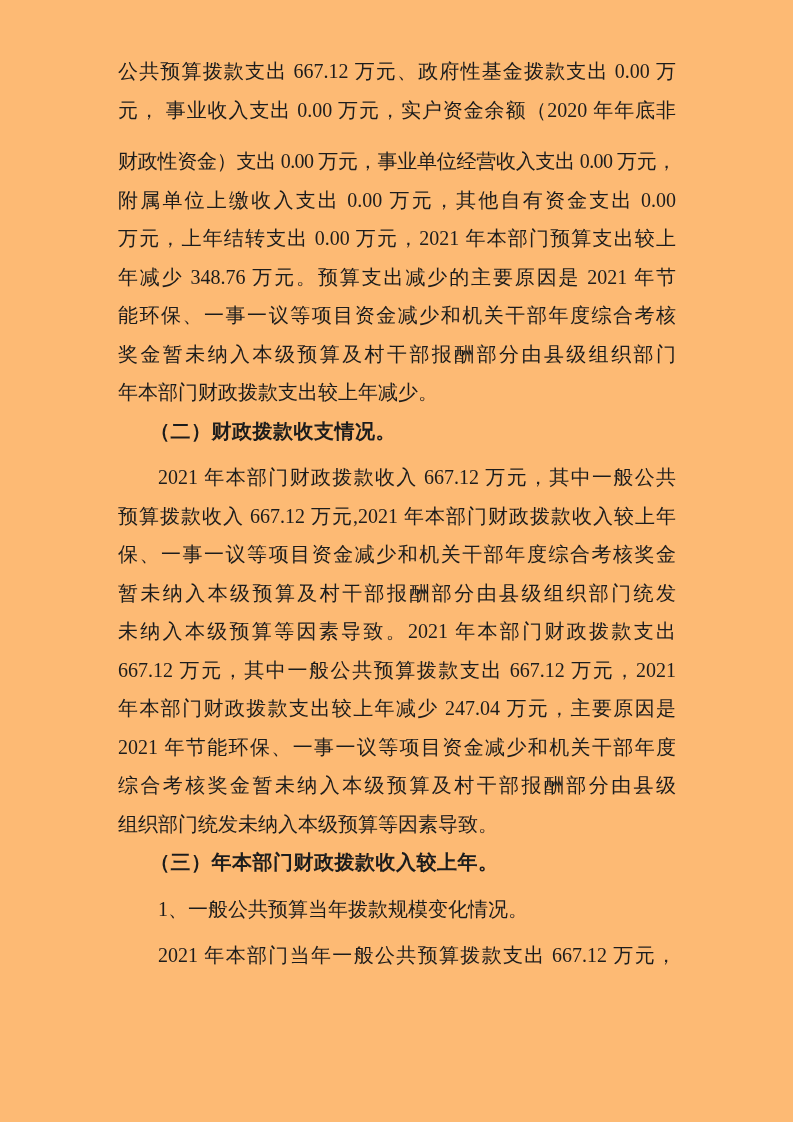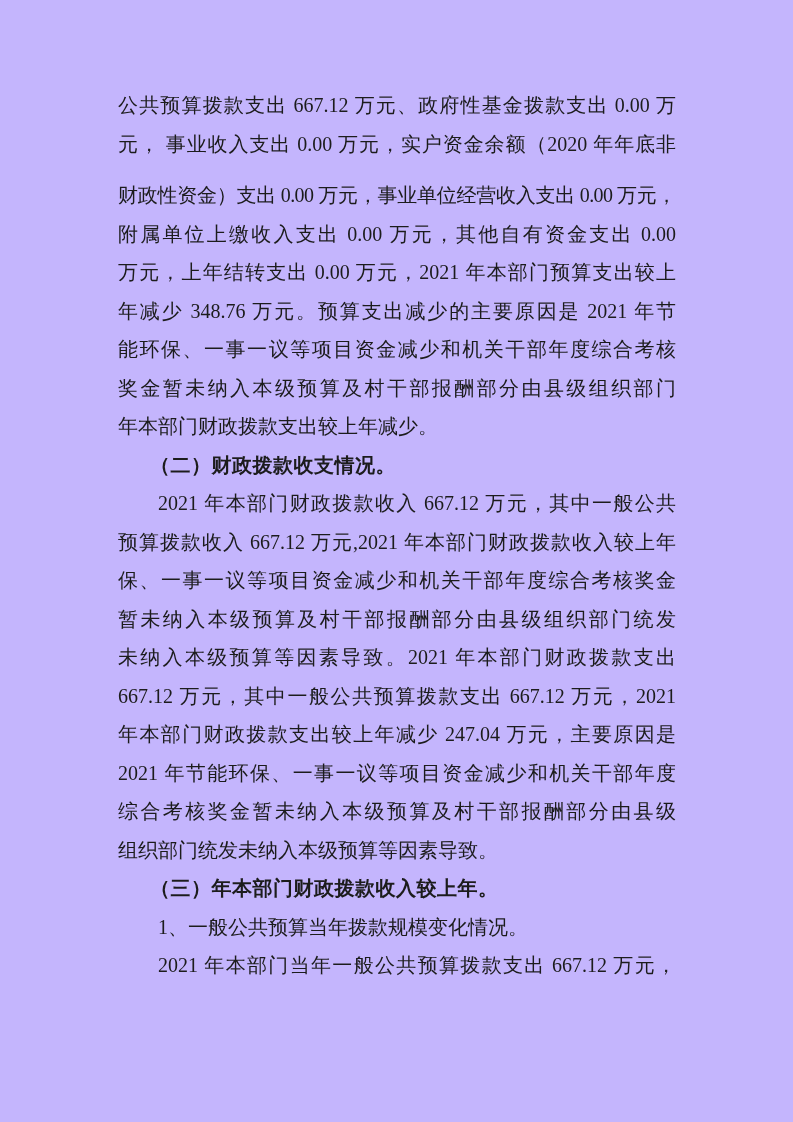--- a/index.html
+++ b/index.html
@@ -11,22 +11,22 @@
     width: 793px;
     height: 1122px;
     position: relative;
     overflow: hidden;
     font-family: "Liberation Serif", "DejaVu Serif", serif;
   }
   .page {
     box-sizing: border-box;
     width: 793px;
     height: 1122px;
-    padding: 86px 117px 0 118px;
-    background: #c4b5fd;
+    padding: 52px 117px 0 118px;
+    background: #fdba74;
   }
   .text-lines {
     width: 558px;
   }
   .line {
     font-size: 20px;
     line-height: 38.5px;
     height: 38.5px;
     color: #1c1c1c;
     text-align: justify;
@@ -35,20 +35,21 @@
     overflow: visible;
   }
   .line.justify {
     text-align-last: justify;
   }
   .line.plain {
     text-align-last: left;
   }
   .line.indent {
     text-indent: 2em;
+    margin-top: 8px;
   }
   .line.tight {
     letter-spacing: -0.6px;
     margin-top: 13px;
   }
   .line.heading {
     font-family: "Liberation Sans", "DejaVu Sans", sans-serif;
     font-weight: 700;
     text-align-last: left;
     text-indent: 1.6em;

